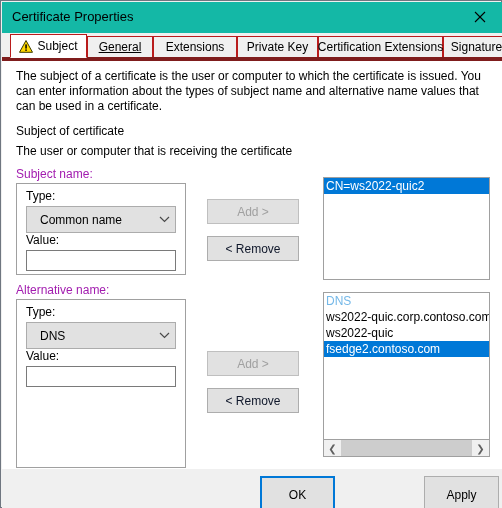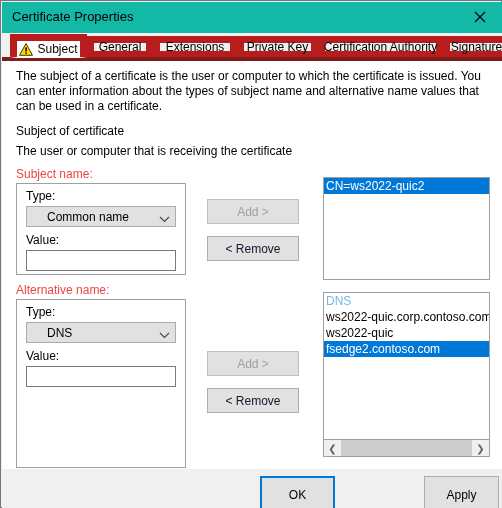--- a/index.html
+++ b/index.html
@@ -57,21 +57,21 @@
     left: 1px; top: 32px;
     width: 500px; height: 25px;
     background: #f0f0f0;
     border-bottom: 1px solid #ffffff;
   }
   .tab {
     position: absolute;
     top: 3px;
     height: 22px;
     box-sizing: border-box;
-    border: 7px solid #b91c1c;
+    border: 1px solid #b91c1c;
     background: #f0f0f0;
     display: flex;
     align-items: center;
     justify-content: center;
     padding: 0 7px;
     font-size: 12px;
     white-space: nowrap;
     cursor: default;
   }
   .tab.active {
@@ -112,43 +112,43 @@
   .subject-sub {
     position: absolute;
     left: 14px; top: 83px;
     font-size: 12px;
   }
 
   
   .grp-label {
     position: absolute;
     font-size: 12px;
-    color: #ef4444;
+    color: #a21caf;
   }
   .grp-box {
     position: absolute;
     box-sizing: border-box;
     border: 1px solid #a0a0a0;
     background: #ffffff;
   }
   .fld-label {
     position: absolute;
     font-size: 12px;
   }
 
   select.combo {
     position: absolute;
     box-sizing: border-box;
-    height: 21px;
+    height: 27px;
     border: 1px solid #acacac;
     background: #e1e1e1;
     font-family: "Liberation Sans", sans-serif;
     font-size: 12px;
     color: #000000;
-    padding-left: 20px;
+    padding-left: 13px;
     -webkit-appearance: none;
     -moz-appearance: none;
     appearance: none;
   }
   .combo-wrap { position: absolute; }
   .combo-arrow {
     position: absolute;
     pointer-events: none;
     line-height: 0;
   }
@@ -291,34 +291,34 @@
       <span class="warn-icon">
         <svg width="14" height="13" viewBox="0 0 14 13">
           <polygon points="7,0.5 13.5,12.3 0.5,12.3" fill="#ffd800" stroke="#3a3a00" stroke-width="1"></polygon>
           <rect x="6.3" y="4.4" width="1.5" height="4.2" fill="#000000"></rect>
           <rect x="6.3" y="9.4" width="1.5" height="1.5" fill="#000000"></rect>
         </svg>
       </span>
       <span>Subject</span>
     </div>
 
-    <div class="tab" style="left:85px; width:66px;">
+    <div class="tab" style="left:85px; width:66px;text-decoration:underline;">
       <span>General</span>
     </div>
 
     <div class="tab" style="left:151px; width:84px;">
       <span>Extensions</span>
     </div>
 
     <div class="tab" style="left:235px; width:81px;">
       <span>Private Key</span>
     </div>
 
     <div class="tab" style="left:316px; width:125px;">
-      <span>Certification Authority</span>
+      <span>Certification Extensions</span>
     </div>
 
     <div class="tab" style="left:441px; width:67px;">
       <span>Signature</span>
     </div>
   </div>
 
   <div class="content">
 
     <div class="desc">The subject of a certificate is the user or computer to which the certificate is issued. You can enter information about the types of subject name and alternative name values that can be used in a certificate.</div>

